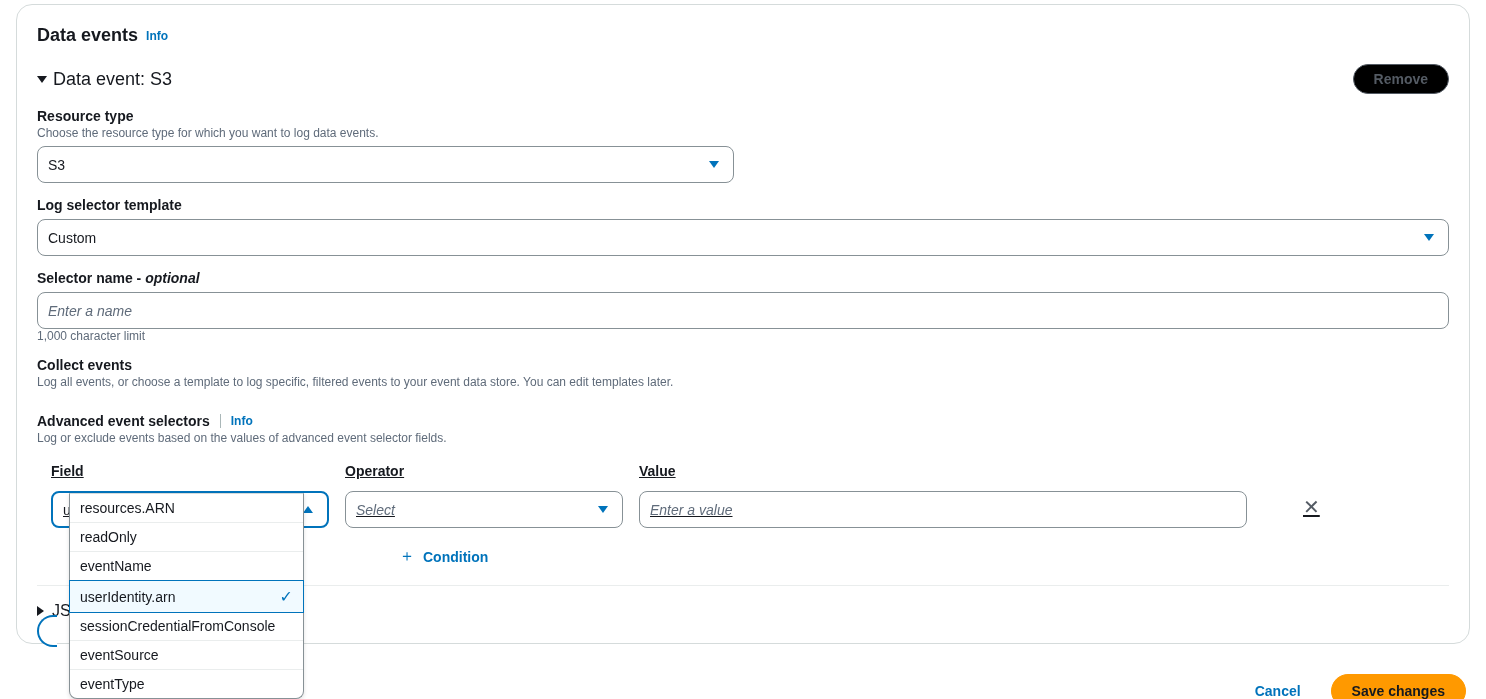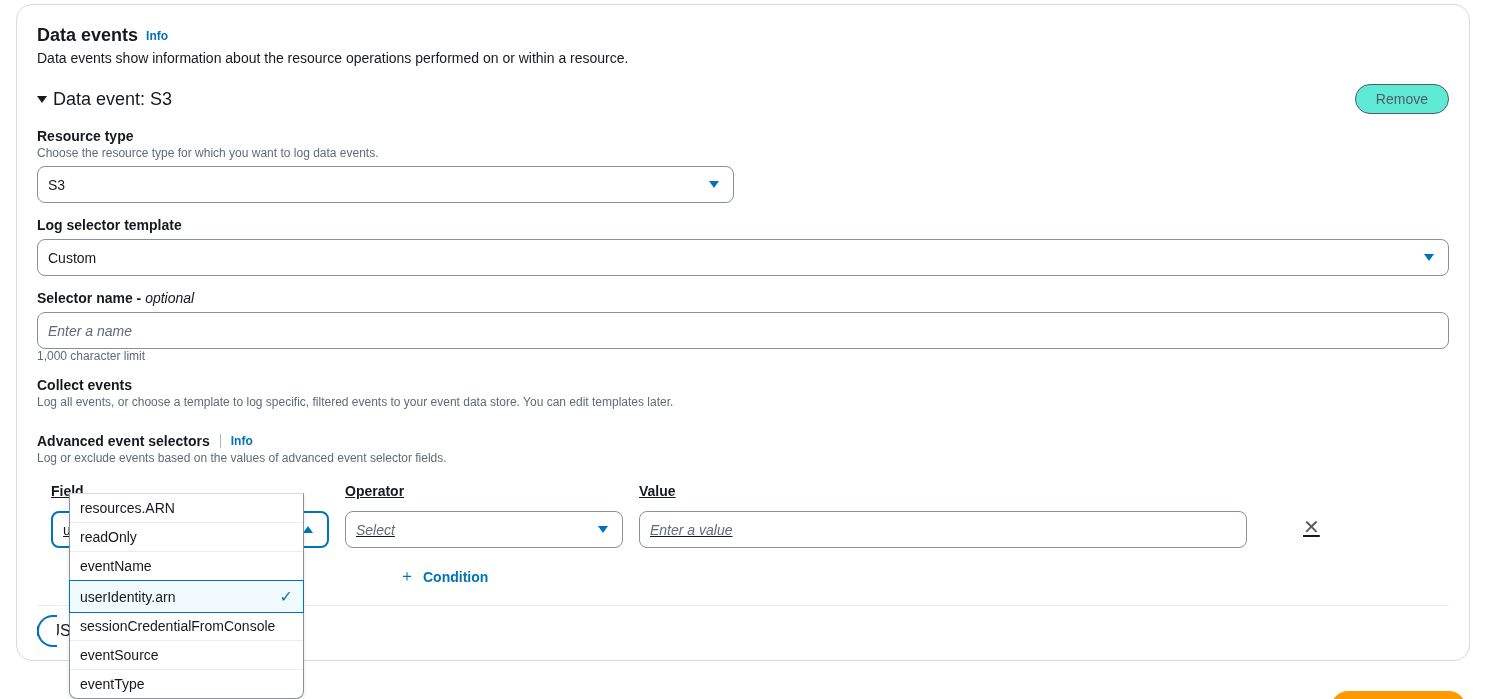--- a/index.html
+++ b/index.html
@@ -76,34 +76,34 @@
       border-right: 5px solid transparent;
       border-top: 7px solid #0073bb;
       margin-right: 4px;
     }
     .sub-title {
       font-size: 18px;
       font-weight: 400;
     }
     .remove-btn {
       border: 1px solid #545b64;
-      background: #5eead4;
+      background: #000000;
       border-radius: 20px;
       padding: 6px 20px;
       font-size: 14px;
-      font-weight: 400;
+      font-weight: 700;
       color: #545b64;
       cursor: pointer;
     }
     .field-group { margin-top: 14px; }
     .field-label {
       font-size: 14px;
       font-weight: 700;
     }
-    .field-label .optional { font-style: italic; font-weight: 400; }
+    .field-label .optional { font-style: italic; font-weight: 700; }
     .field-desc {
       font-size: 12px;
       color: #5f6b7a;
       margin-top: 2px;
     }
     .select-box, .input-box {
       display: flex;
       align-items: center;
       justify-content: space-between;
       border: 1px solid #879196;
@@ -255,21 +255,20 @@
     }
   </style>
 </head>
 <body>
 
 <div class="panel">
   <div class="panel-header-row">
     <span class="panel-title">Data events</span>
     <span class="info-link">Info</span>
   </div>
-  <div class="panel-desc">Data events show information about the resource operations performed on or within a resource.</div>
 
   <div class="sub-header-row">
     <div class="sub-header-left">
       <div class="caret-down"></div>
       <span class="sub-title">Data event: S3</span>
     </div>
     <button class="remove-btn">Remove</button>
   </div>
 
   <div class="field-group">

